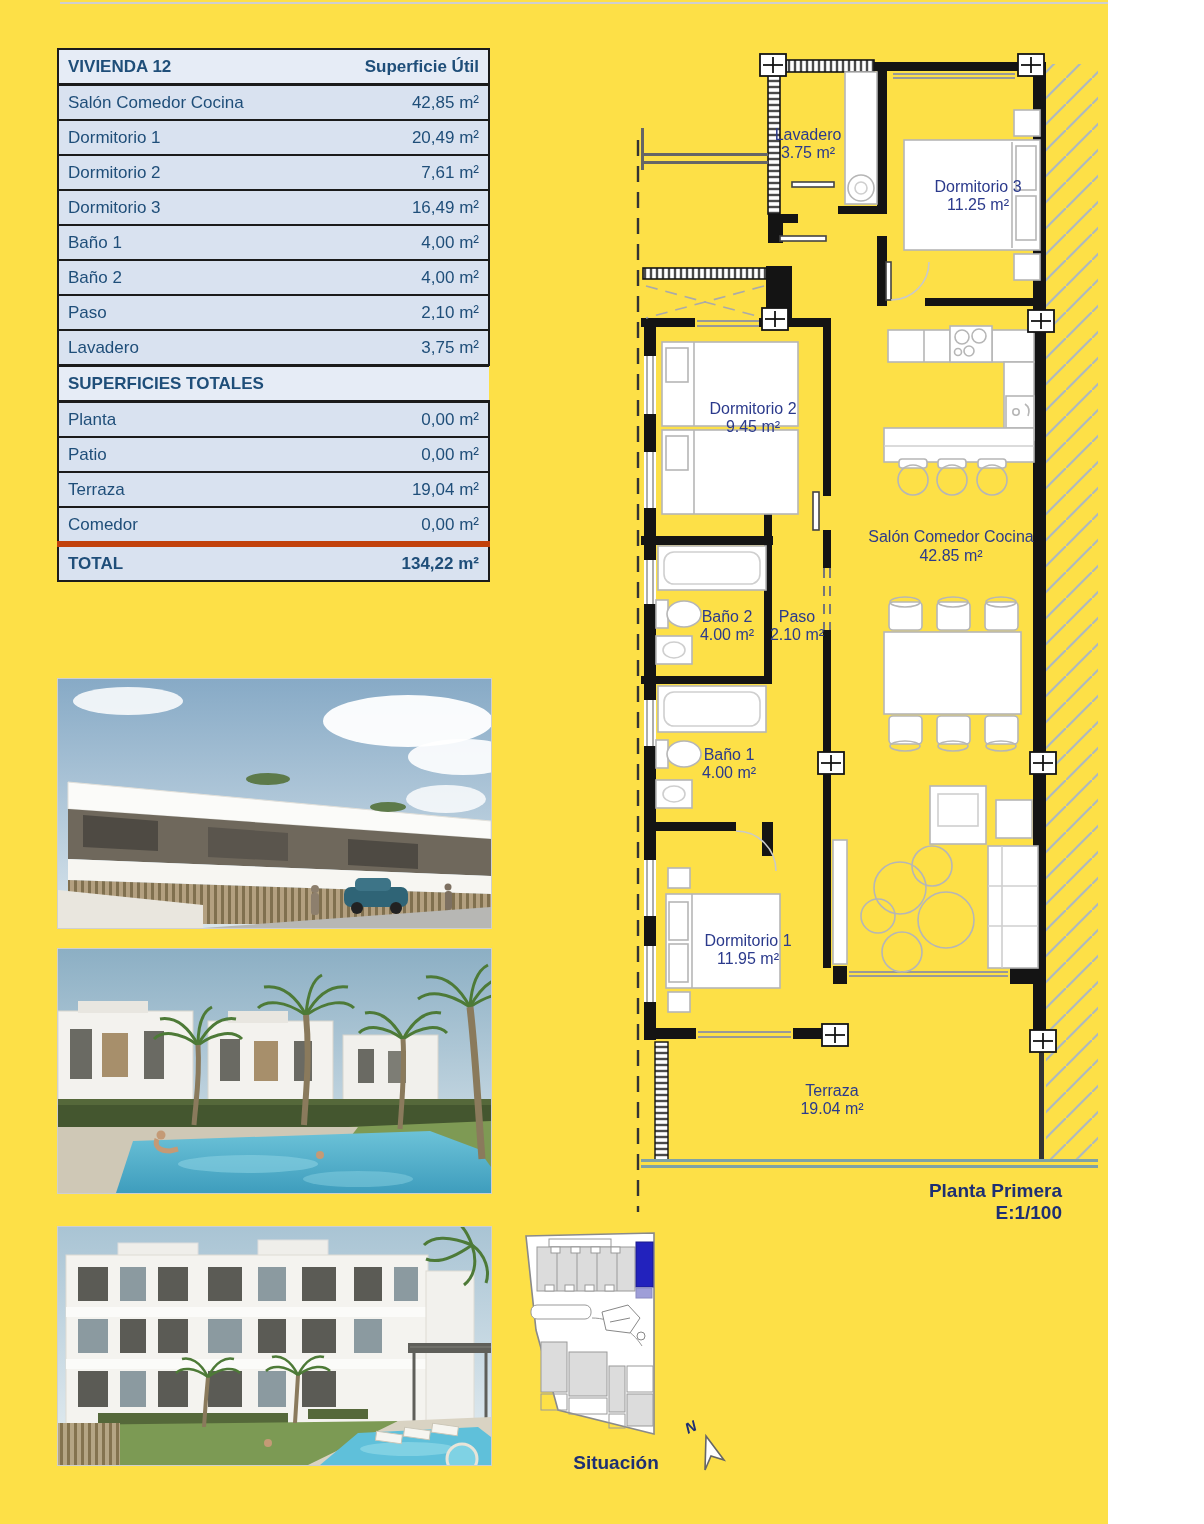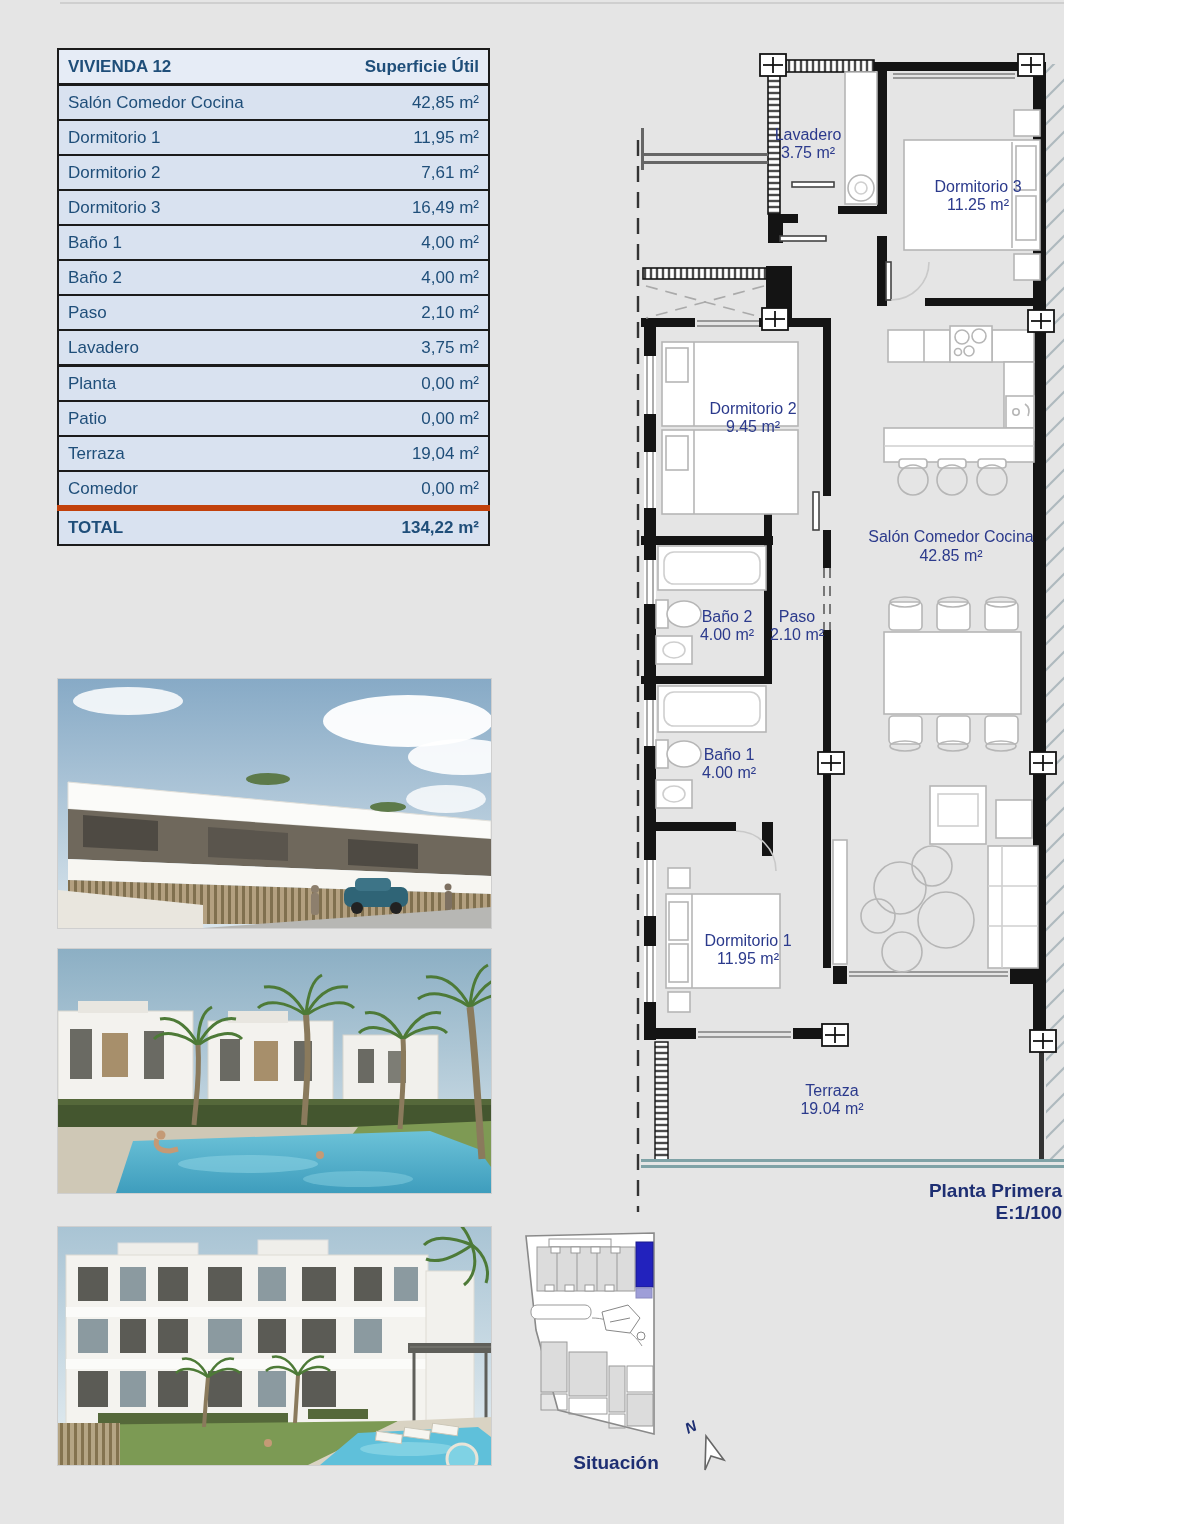--- a/index.html
+++ b/index.html
@@ -1,17 +1,17 @@
 <!DOCTYPE html>
 <html><head>
 <meta charset="utf-8">
 <style>
   html,body{margin:0;padding:0;background:#ffffff;}
-  #page{position:relative;width:1064px;height:1524px;background:#e5e5e5;overflow:hidden;
-        font-family:"Liberation Sans", sans-serif;}
+  #page{position:relative;width:1064px;height:1524px;background:#fde047;overflow:hidden;
+        font-family:"Liberation Sans", sans-serif;padding-left:44px;}
   .abs{position:absolute;}
   
   .m2table{border-collapse:collapse;width:433px;table-layout:fixed;}
   .m2table td{border:2px solid #1b1b1b;height:33px;padding:0 9px;
               font-size:17px;color:#1f4e79;background:#d9e2f0;}
   .m2table td.val{text-align:right;border-left:none;}
   .m2table td.lab{border-right:none;}
   .m2table tr.head td{background:#e6ecf6;font-weight:bold;border-bottom:3px solid #1b1b1b;}
   .m2table tr.total td{font-weight:bold;border-top:6px solid #c2410c;margin-left:24px;}
   
@@ -37,21 +37,21 @@
         <tr class="head">
       <td class="lab">VIVIENDA 12</td>
       <td class="val">Superficie Útil</td>
     </tr>
     <tr>
       <td class="lab">Salón Comedor Cocina</td>
       <td class="val">42,85 m²</td>
         </tr>
     <tr>
       <td class="lab">Dormitorio 1</td>
-      <td class="val">11,95 m²</td>
+      <td class="val">20,49 m²</td>
         </tr>
     <tr>
       <td class="lab">Dormitorio 2</td>
       <td class="val">7,61 m²</td>
         </tr>
     <tr>
       <td class="lab">Dormitorio 3</td>
       <td class="val">16,49 m²</td>
         </tr>
     <tr>
@@ -68,20 +68,23 @@
         </tr>
     <tr>
       <td class="lab">Lavadero</td>
       <td class="val">3,75 m²</td>
         </tr>
   </tbody>
     </table>
 
   <table class="m2table abs" style="left:57px;top:365px;">
     <tbody>
+        <tr class="head">
+      <td class="lab" colspan="2">SUPERFICIES TOTALES</td>
+    </tr>
     <tr>
       <td class="lab">Planta</td>
       <td class="val">0,00 m²</td>
         </tr>
     <tr>
       <td class="lab">Patio</td>
       <td class="val">0,00 m²</td>
         </tr>
     <tr>
       <td class="lab">Terraza</td>

